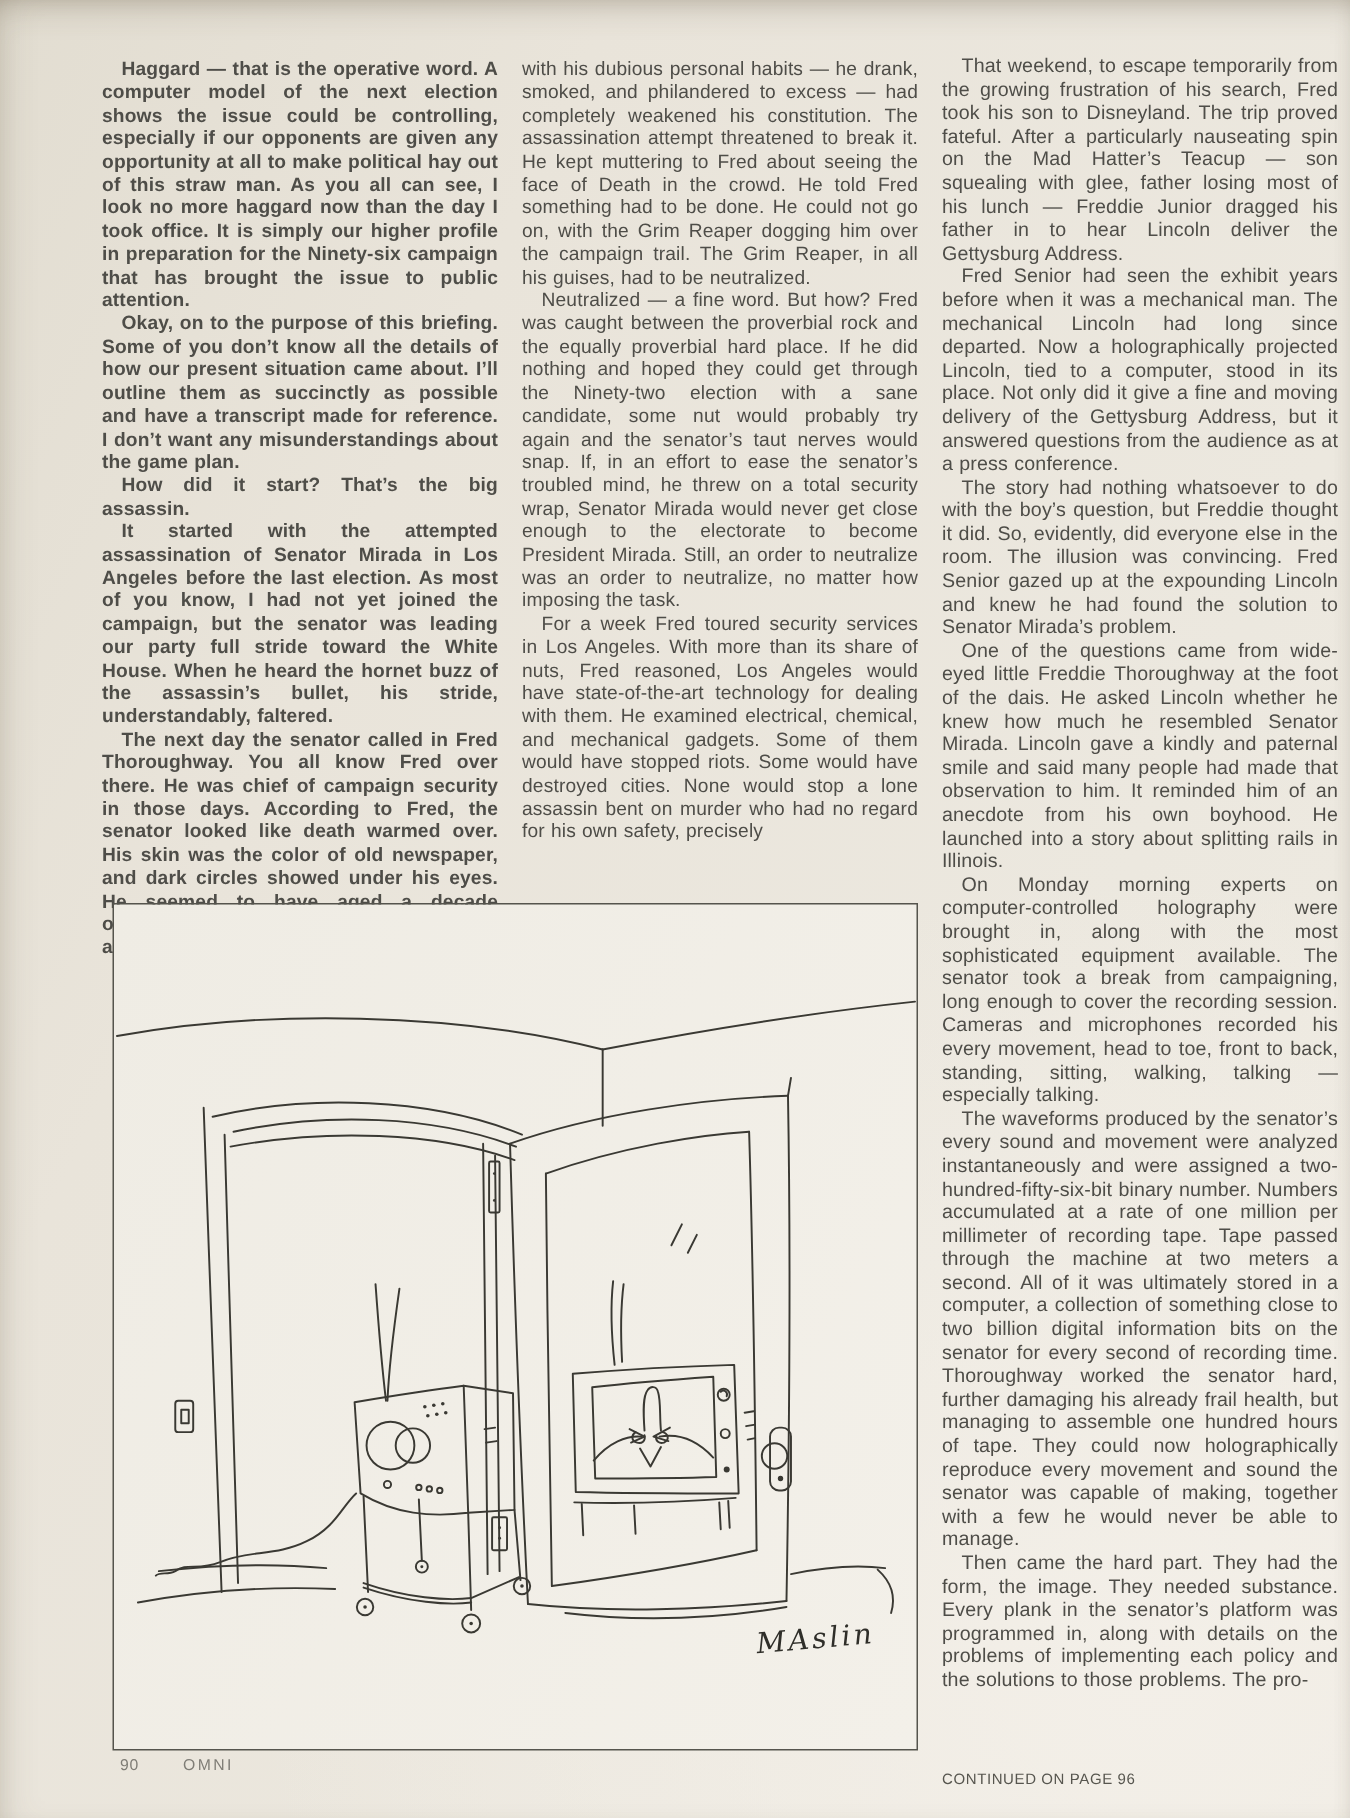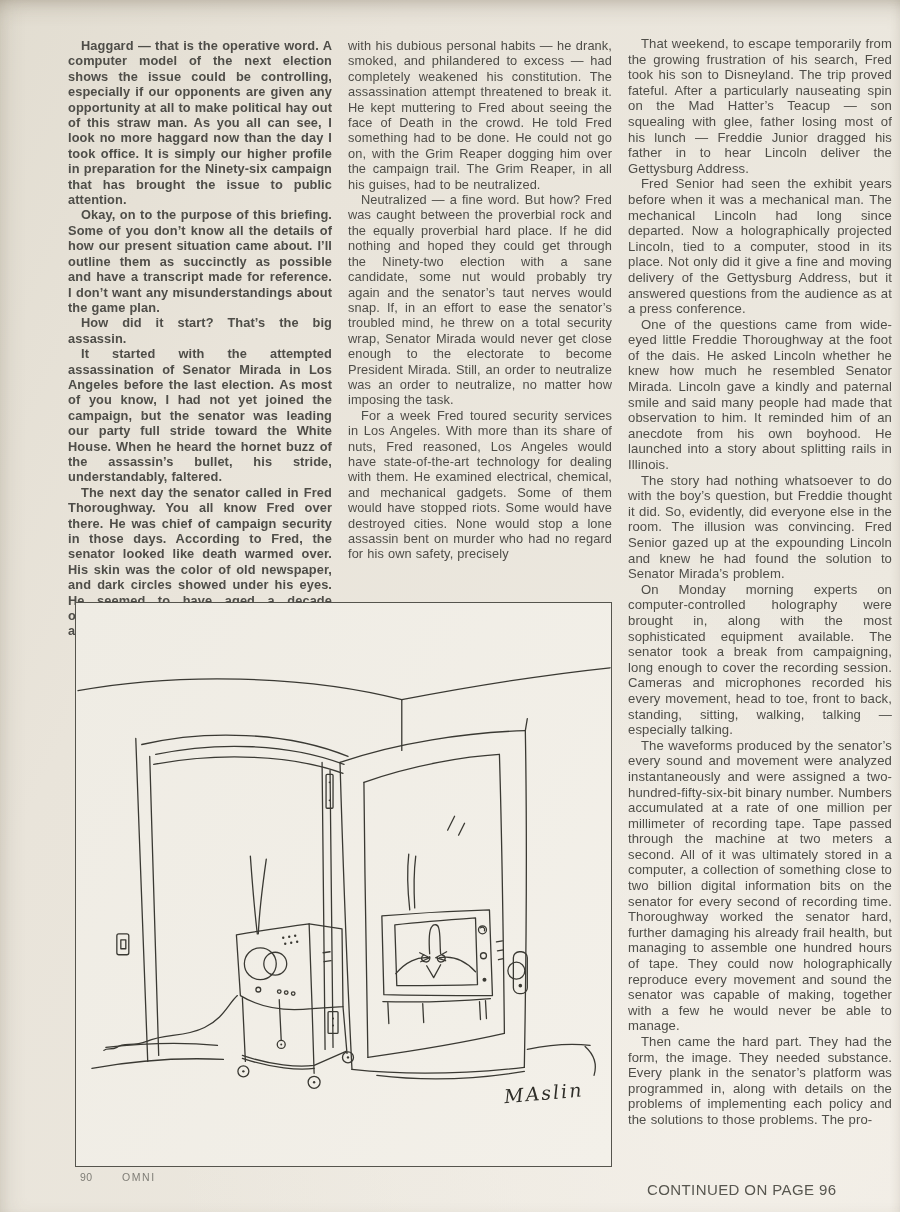--- a/index.html
+++ b/index.html
@@ -35,21 +35,21 @@
     font-family:"DejaVu Serif","Liberation Serif",serif;
     font-style:italic;font-size:19px;letter-spacing:2px;color:#2f2e29;
     transform:rotate(-5deg);
   }
   .footer-left{
     position:absolute;left:80px;top:1171px;font-size:10.5px;color:#7f7d76;
   }
   .footer-left .pn{display:inline-block;width:42px;letter-spacing:.5px;}
   .footer-left .mag{letter-spacing:1.6px;}
   .continued{
-    position:absolute;left:647px;top:1181px;font-size:15px;
+    position:absolute;left:628px;top:1181px;font-size:10px;
     letter-spacing:.4px;color:#57564f;
   }
   .ln{fill:none;stroke:#3a3933;stroke-width:1.3;stroke-linecap:round;stroke-linejoin:round;}
   .dt{fill:#3a3933;stroke:none;}
 </style>
 </head>
 <body>
 
 <div class="col" id="col1">
   <p>Haggard — that is the operative word. A computer model of the next election shows the issue could be controlling, especially if our opponents are given any opportunity at all to make political hay out of this straw man. As you all can see, I look no more haggard now than the day I took office. It is simply our higher profile in preparation for the Ninety-six campaign that has brought the issue to public attention.</p>
@@ -61,22 +61,22 @@
 
 <div class="col" id="col2">
   <p class="cont">with his dubious personal habits — he drank, smoked, and philandered to excess — had completely weakened his constitution. The assassination attempt threatened to break it. He kept muttering to Fred about seeing the face of Death in the crowd. He told Fred something had to be done. He could not go on, with the Grim Reaper dogging him over the campaign trail. The Grim Reaper, in all his guises, had to be neutralized.</p>
   <p>Neutralized — a fine word. But how? Fred was caught between the proverbial rock and the equally proverbial hard place. If he did nothing and hoped they could get through the Ninety-two election with a sane candidate, some nut would probably try again and the senator’s taut nerves would snap. If, in an effort to ease the senator’s troubled mind, he threw on a total security wrap, Senator Mirada would never get close enough to the electorate to become President Mirada. Still, an order to neutralize was an order to neutralize, no matter how imposing the task.</p>
   <p>For a week Fred toured security services in Los Angeles. With more than its share of nuts, Fred reasoned, Los Angeles would have state-of-the-art technology for dealing with them. He examined electrical, chemical, and mechanical gadgets. Some of them would have stopped riots. Some would have destroyed cities. None would stop a lone assassin bent on murder who had no regard for his own safety, precisely</p>
 </div>
 
 <div class="col" id="col3">
   <p>That weekend, to escape temporarily from the growing frustration of his search, Fred took his son to Disneyland. The trip proved fateful. After a particularly nauseating spin on the Mad Hatter’s Teacup — son squealing with glee, father losing most of his lunch — Freddie Junior dragged his father in to hear Lincoln deliver the Gettysburg Address.</p>
   <p>Fred Senior had seen the exhibit years before when it was a mechanical man. The mechanical Lincoln had long since departed. Now a holographically projected Lincoln, tied to a computer, stood in its place. Not only did it give a fine and moving delivery of the Gettysburg Address, but it answered questions from the audience as at a press conference.</p>
+  <p>The story had nothing whatsoever to do with the boy’s question, but Freddie thought it did. So, evidently, did everyone else in the room. The illusion was convincing. Fred Senior gazed up at the expounding Lincoln and knew he had found the solution to Senator Mirada’s problem.</p>
   <p>One of the questions came from wide-eyed little Freddie Thoroughway at the foot of the dais. He asked Lincoln whether he knew how much he resembled Senator Mirada. Lincoln gave a kindly and paternal smile and said many people had made that observation to him. It reminded him of an anecdote from his own boyhood. He launched into a story about splitting rails in Illinois.</p>
-  <p>The story had nothing whatsoever to do with the boy’s question, but Freddie thought it did. So, evidently, did everyone else in the room. The illusion was convincing. Fred Senior gazed up at the expounding Lincoln and knew he had found the solution to Senator Mirada’s problem.</p>
   <p>On Monday morning experts on computer-controlled holography were brought in, along with the most sophisticated equipment available. The senator took a break from campaigning, long enough to cover the recording session. Cameras and microphones recorded his every movement, head to toe, front to back, standing, sitting, walking, talking — especially talking.</p>
   <p>The waveforms produced by the senator’s every sound and movement were analyzed instantaneously and were assigned a two-hundred-fifty-six-bit binary number. Numbers accumulated at a rate of one million per millimeter of recording tape. Tape passed through the machine at two meters a second. All of it was ultimately stored in a computer, a collection of something close to two billion digital information bits on the senator for every second of recording time. Thoroughway worked the senator hard, further damaging his already frail health, but managing to assemble one hundred hours of tape. They could now holographically reproduce every movement and sound the senator was capable of making, together with a few he would never be able to manage.</p>
   <p>Then came the hard part. They had the form, the image. They needed substance. Every plank in the senator’s platform was programmed in, along with details on the problems of implementing each policy and the solutions to those problems. The pro-</p>
 </div>
 
 <div id="cartoon">
   <svg viewBox="0 0 537 565" preserveAspectRatio="none">
 
     <g>
       <path class="ln" d="M2 88 C100 70 230 72 327 97"></path>

